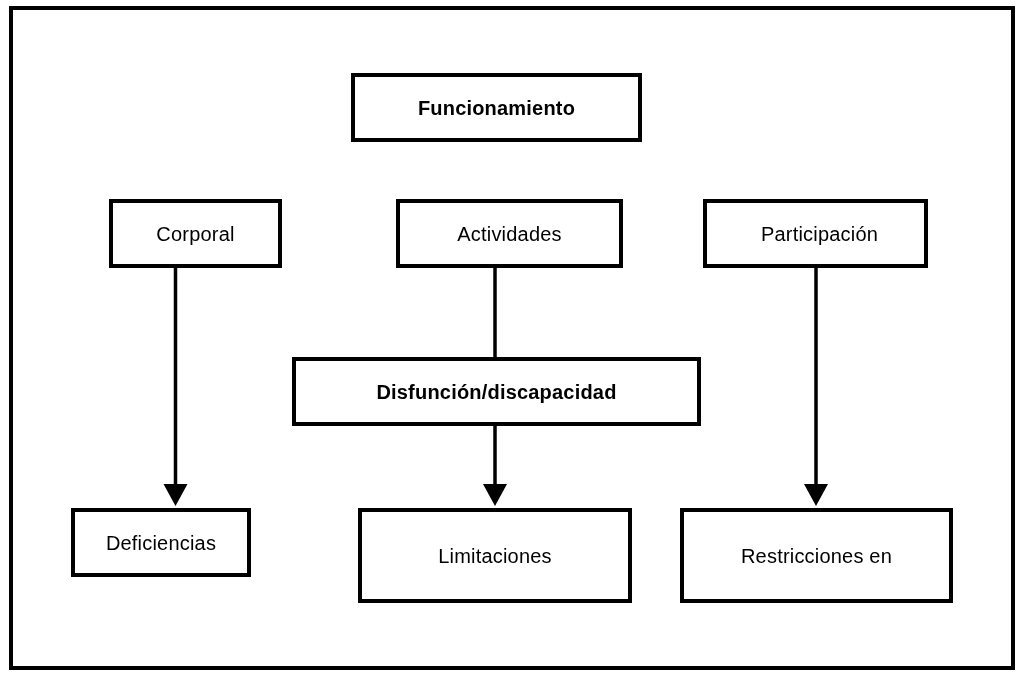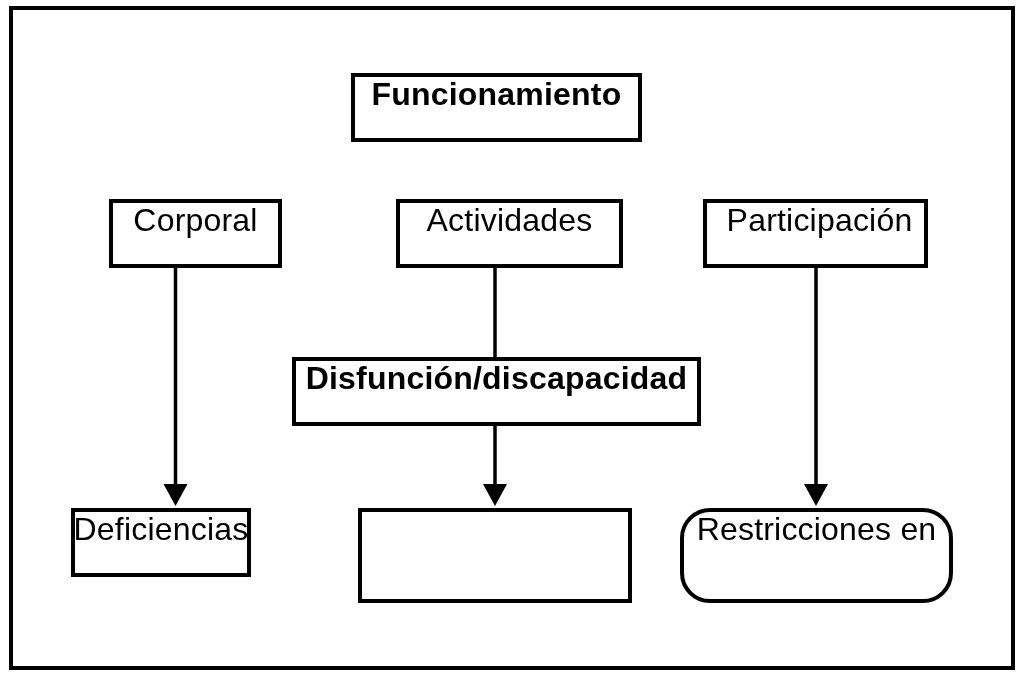--- a/index.html
+++ b/index.html
@@ -40,22 +40,23 @@
     fill: var(--border, #000000);
   }
   .node {
     position: absolute;
     box-sizing: border-box;
     border: 4px solid var(--border, #000000);
     background: var(--background, #ffffff);
     display: flex;
     flex-direction: column;
     align-items: center;
+    justify-content: center;
     text-align: center;
-    font-size: 32px;
+    font-size: 20px;
     line-height: 34px;
     font-weight: 400;
     letter-spacing: 0.2px;
   }
   .node.bold {
     font-weight: 700;
   }
 </style>
 </head>
 <body>
@@ -100,19 +101,20 @@
 
   <div class="node bold" style="left:292px; top:357px; width:409px; height:69px;">
     <span>Disfunción/discapacidad</span>
   </div>
 
   <div class="node" style="left:71px; top:508px; width:180px; height:69px;">
     <span>Deficiencias</span>
   </div>
 
   <div class="node" style="left:358px; top:508px; width:274px; height:95px;">
+    <span>Limitaciones</span>
   </div>
 
-  <div class="node" style="left:680px; top:508px; width:273px; height:95px;border-radius:30px;">
+  <div class="node" style="left:680px; top:508px; width:273px; height:95px;">
     <span>Restricciones en</span>
   </div>
 
 </div>
 
 </body></html>

